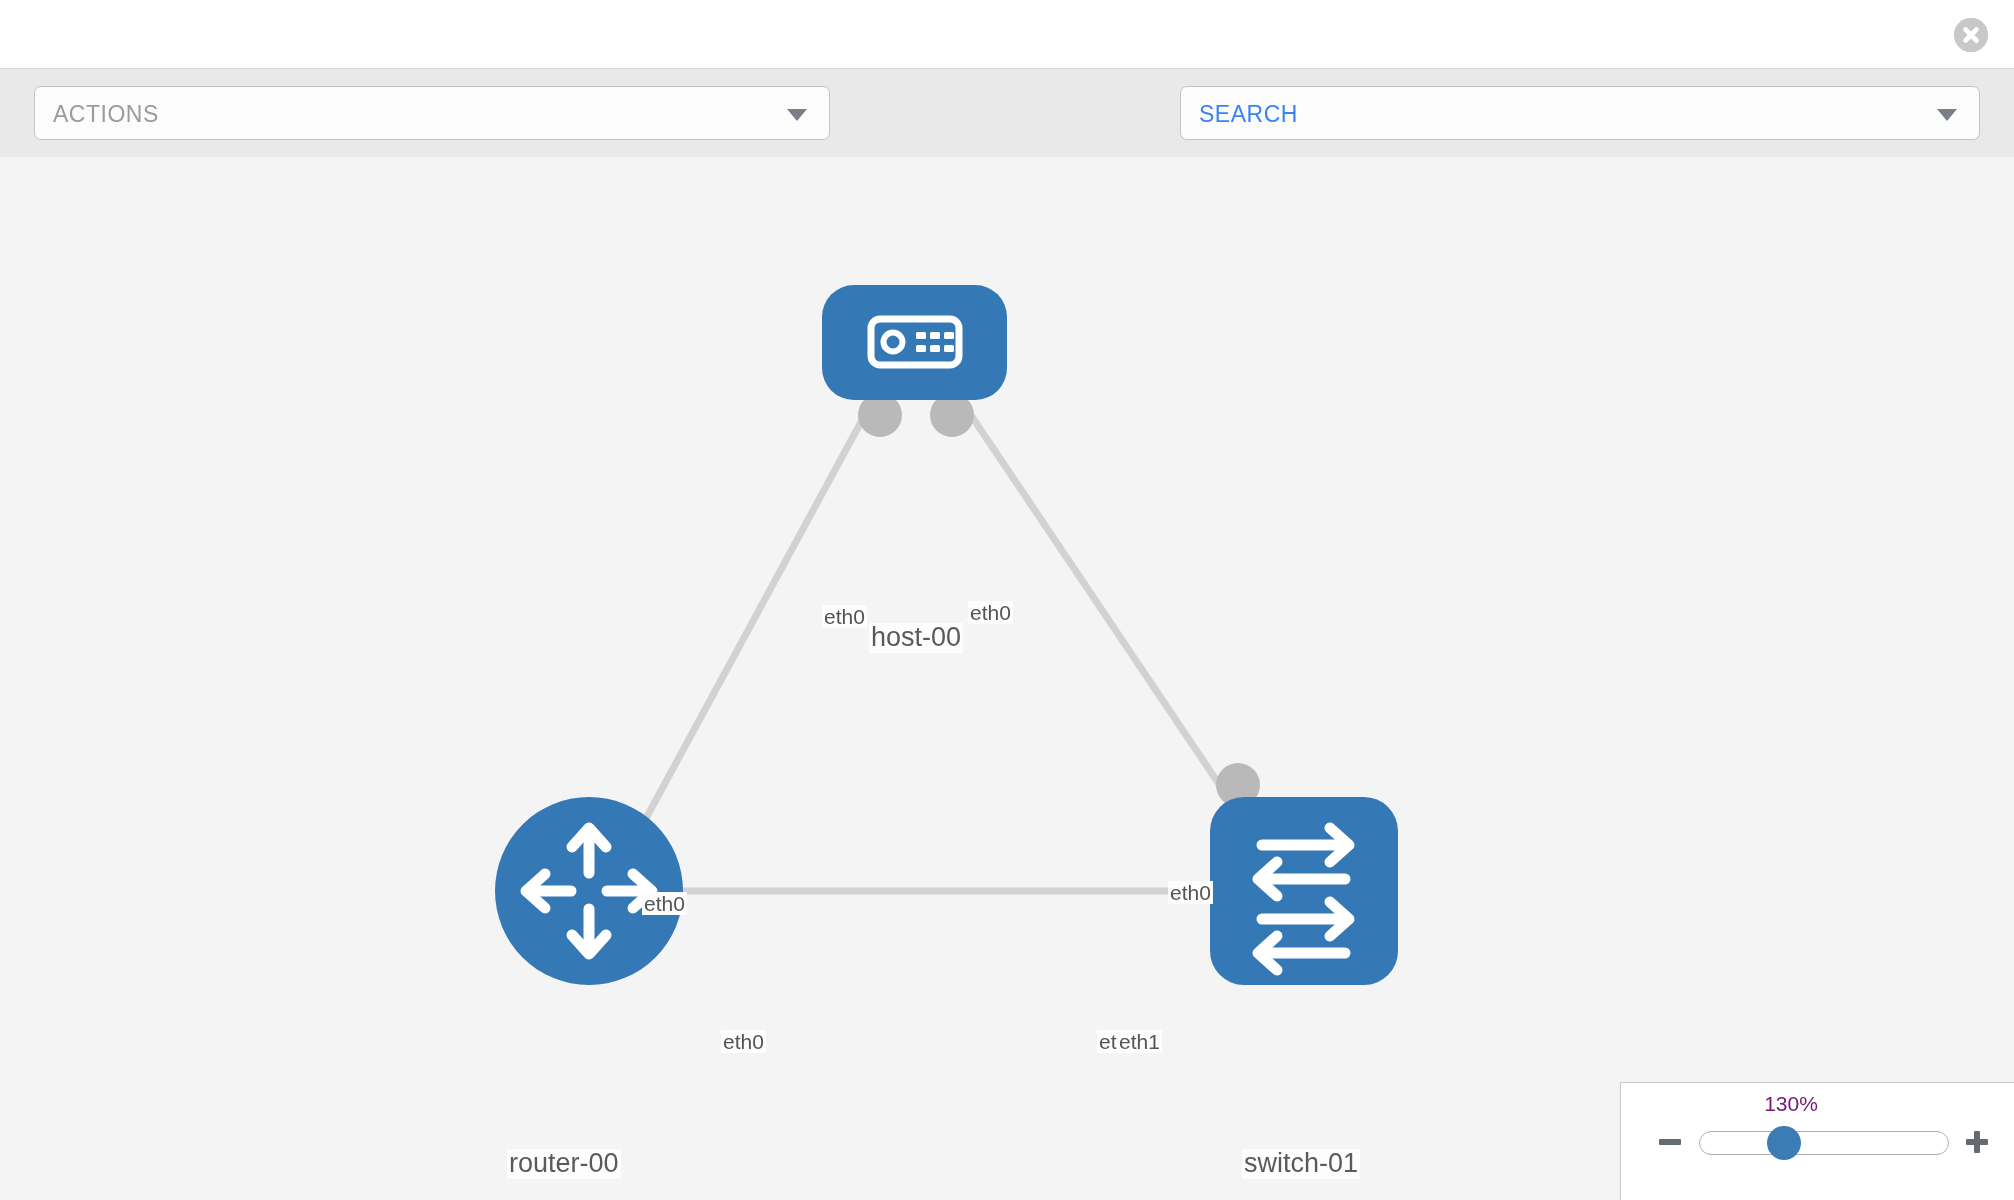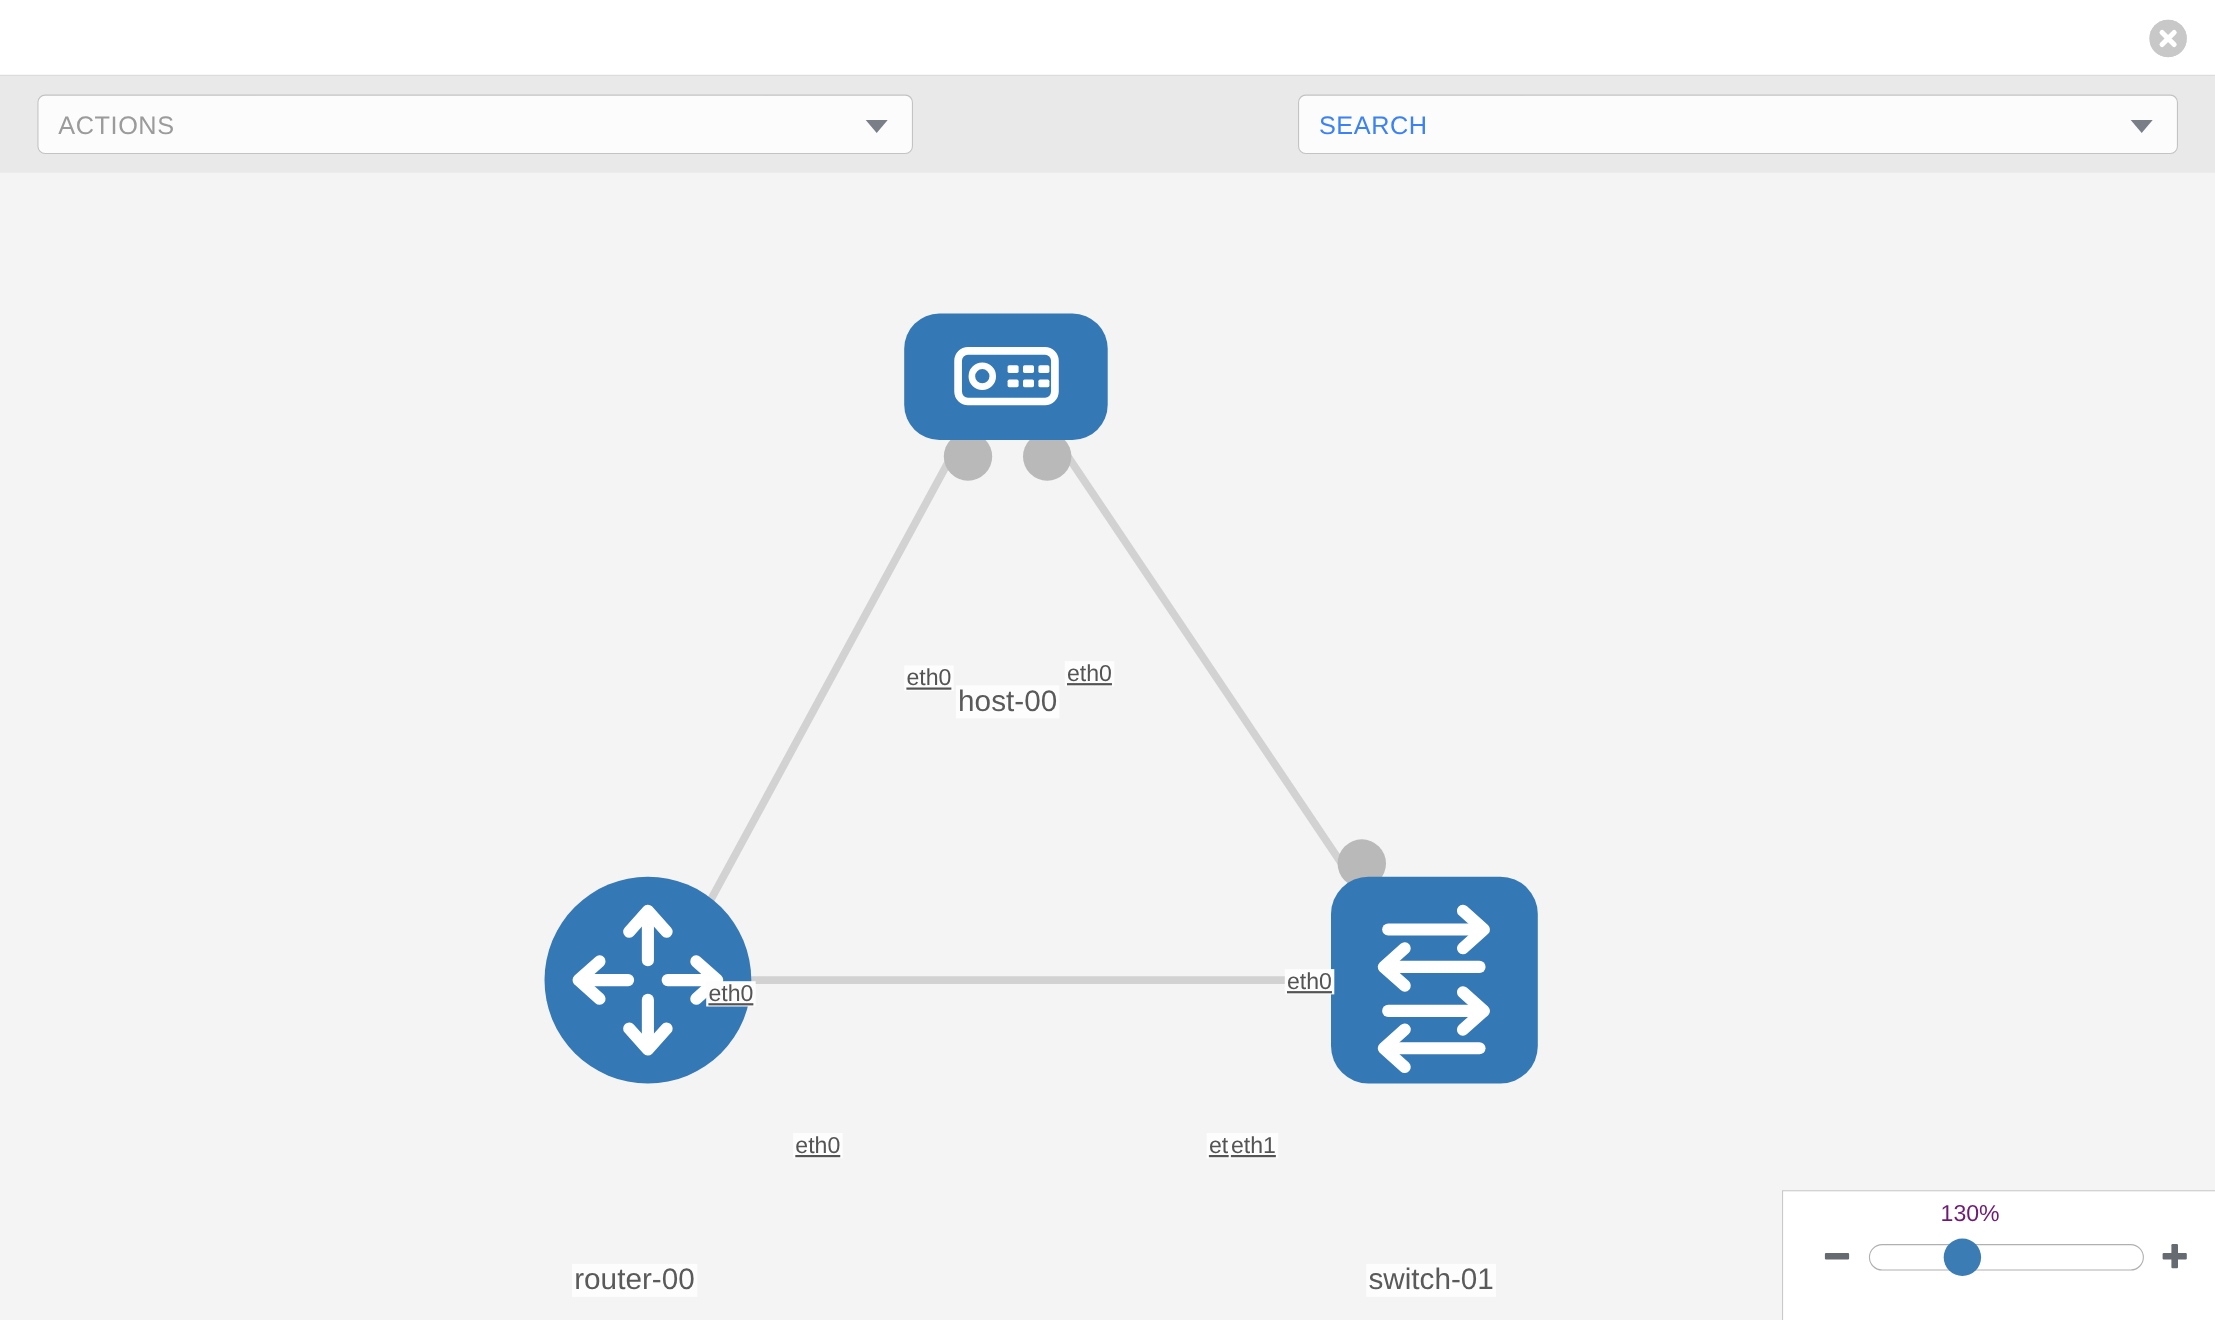--- a/index.html
+++ b/index.html
@@ -144,21 +144,20 @@
     line-height: 1.1;
   }
   .edge-label {
     position: absolute;
     font-size: 21px;
     color: #545454;
     background: #fdfdfd;
     white-space: nowrap;
     padding: 0 2px;
     line-height: 1.1;
-    text-decoration: underline;
   }
 
   
   .zoom-panel {
     position: absolute;
     left: 1620px;
     top: 1082px;
     width: 420px;
     height: 120px;
     background: #ffffff;
@@ -340,21 +339,21 @@
 
   <span class="edge-label" style="left:822px; top:448px;">eth0</span>
   <span class="edge-label" style="left:968px; top:444px;">eth0</span>
   <span class="edge-label" style="left:642px; top:735px;">eth0</span>
   <span class="edge-label" style="left:1168px; top:724px;">eth0</span>
   <span class="edge-label" style="left:721px; top:873px;">eth0</span>
   <span class="edge-label" style="left:1097px; top:873px;">eth</span>
   <span class="edge-label" style="left:1117px; top:873px;">eth1</span>
 
   <span class="node-label" style="left:869px; top:438px;margin-top:28px;">host-00</span>
-  <span class="node-label" style="left:520px; top:992px;">router-00</span>
+  <span class="node-label" style="left:507px; top:992px;">router-00</span>
   <span class="node-label" style="left:1242px; top:992px;">switch-01</span>
 </div>
 
 <div class="zoom-panel">
   <div class="zoom-value">130%</div>
   <div class="zoom-minus"></div>
   <div class="zoom-track"></div>
   <div class="zoom-thumb"></div>
   <div class="zoom-plus"></div>
 </div>

